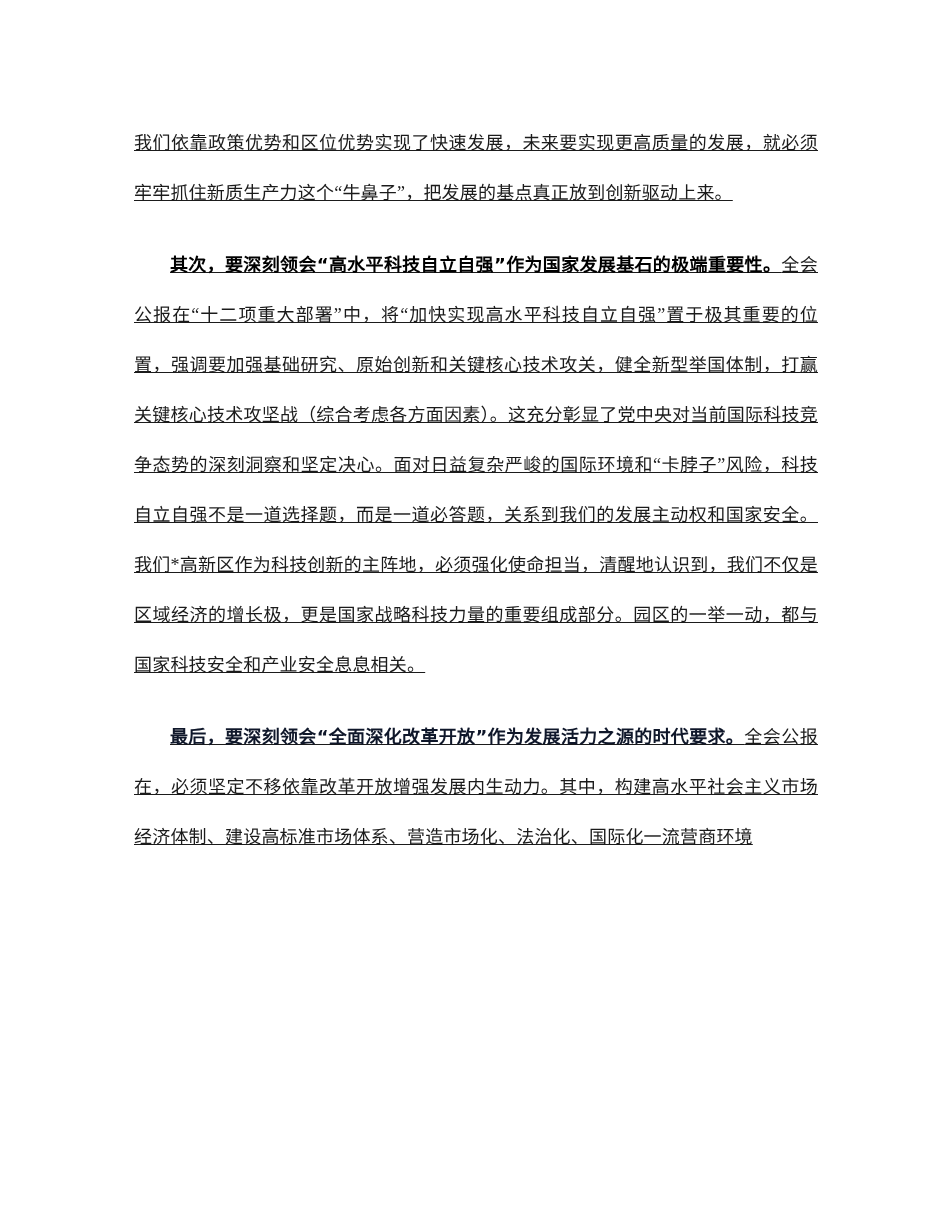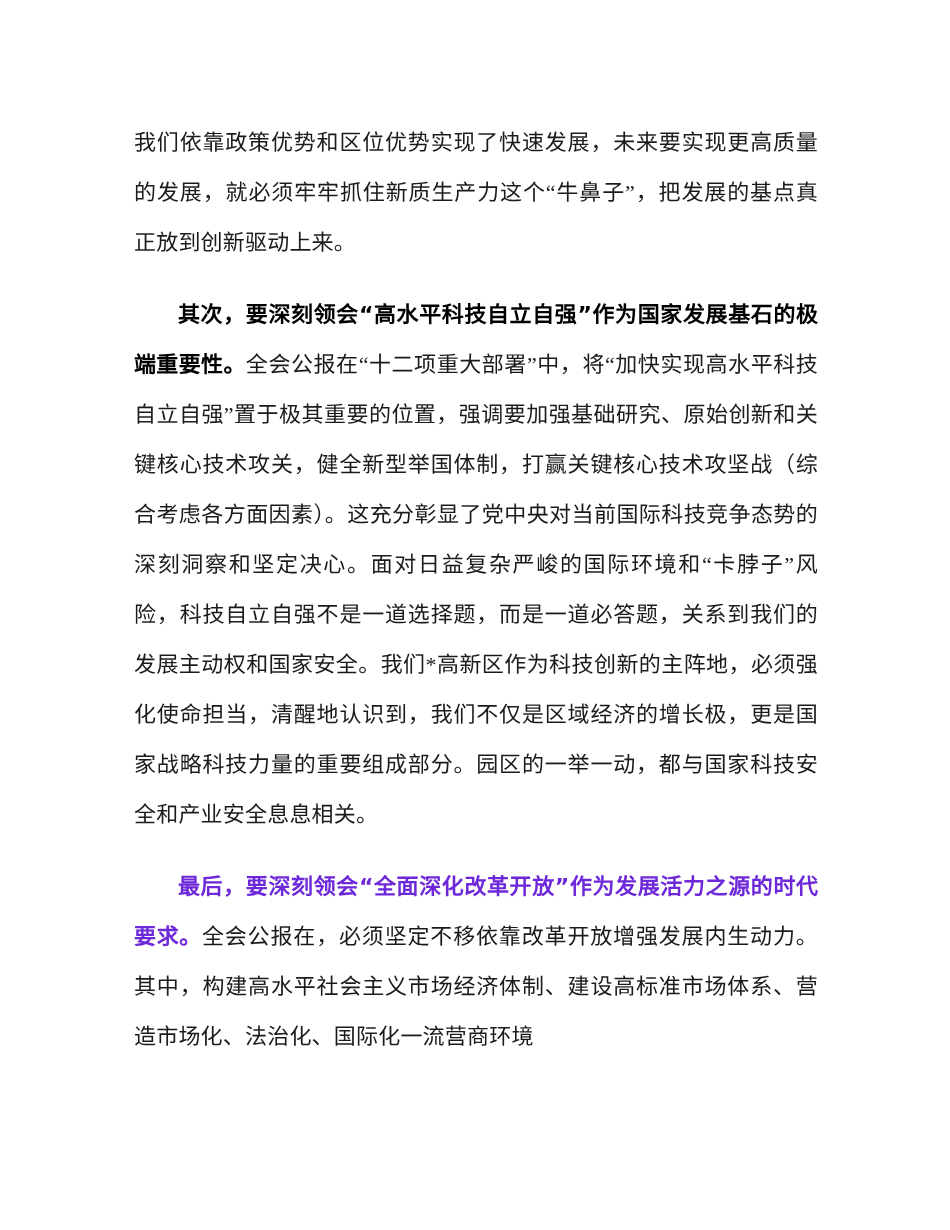--- a/index.html
+++ b/index.html
@@ -26,29 +26,30 @@
     position: absolute;
     left: 134px;
     top: 118px;
     width: 684px;
   }
 
   
   .para {
     margin: 0 0 22px 0;
     font-family: "Liberation Serif", "DejaVu Serif", serif;
-    font-size: 22px;
+    font-size: 18px;
     line-height: 50px;
     color: #1b1b1b;
     text-align: justify;
     text-align-last: left;
     text-justify: inter-character;
     text-indent: 2em;
     letter-spacing: 0.2px;
     font-weight: 400;
+    text-decoration: underline;
     -webkit-font-smoothing: antialiased;
   }
 
   .para:last-child {
     margin-bottom: 0;
   }
 
   
   .para.continuation {
     text-indent: 0;
@@ -69,15 +70,15 @@
     color: #1b1b1b;
   }
 </style>
 </head>
 <body>
 
 <div class="page" style="width: 950px; height: 1230px; background: rgb(255, 255, 255);">
   <div class="text-column" id="text-column">
       <p class="para continuation" style="color: rgb(27, 27, 27);"><span class="run" style="color: rgb(27, 27, 27);">我们依靠政策优势和区位优势实现了快速发展，未来要实现更高质量的发展，就必须牢牢抓住新质生产力这个“牛鼻子”，把发展的基点真正放到创新驱动上来。</span></p>
       <p class="para" style="color: rgb(27, 27, 27);"><span class="lead" style="color: rgb(0, 0, 0);">其次，要深刻领会“高水平科技自立自强”作为国家发展基石的极端重要性。</span><span class="run" style="color: rgb(27, 27, 27);">全会公报在“十二项重大部署”中，将“加快实现高水平科技自立自强”置于极其重要的位置，强调要加强基础研究、原始创新和关键核心技术攻关，健全新型举国体制，打赢关键核心技术攻坚战（综合考虑各方面因素）。这充分彰显了党中央对当前国际科技竞争态势的深刻洞察和坚定决心。面对日益复杂严峻的国际环境和“卡脖子”风险，科技自立自强不是一道选择题，而是一道必答题，关系到我们的发展主动权和国家安全。我们*高新区作为科技创新的主阵地，必须强化使命担当，清醒地认识到，我们不仅是区域经济的增长极，更是国家战略科技力量的重要组成部分。园区的一举一动，都与国家科技安全和产业安全息息相关。</span></p>
-      <p class="para" style="color: rgb(27, 27, 27);"><span class="lead" style="color: #6d28d9;">最后，要深刻领会“全面深化改革开放”作为发展活力之源的时代要求。</span><span class="run" style="color: rgb(27, 27, 27);">全会公报在，必须坚定不移依靠改革开放增强发展内生动力。其中，构建高水平社会主义市场经济体制、建设高标准市场体系、营造市场化、法治化、国际化一流营商环境</span></p>
+      <p class="para" style="color: rgb(27, 27, 27);"><span class="lead" style="color: #0f172a;">最后，要深刻领会“全面深化改革开放”作为发展活力之源的时代要求。</span><span class="run" style="color: rgb(27, 27, 27);">全会公报在，必须坚定不移依靠改革开放增强发展内生动力。其中，构建高水平社会主义市场经济体制、建设高标准市场体系、营造市场化、法治化、国际化一流营商环境</span></p>
     </div>
 </div>
 
 </body></html>

